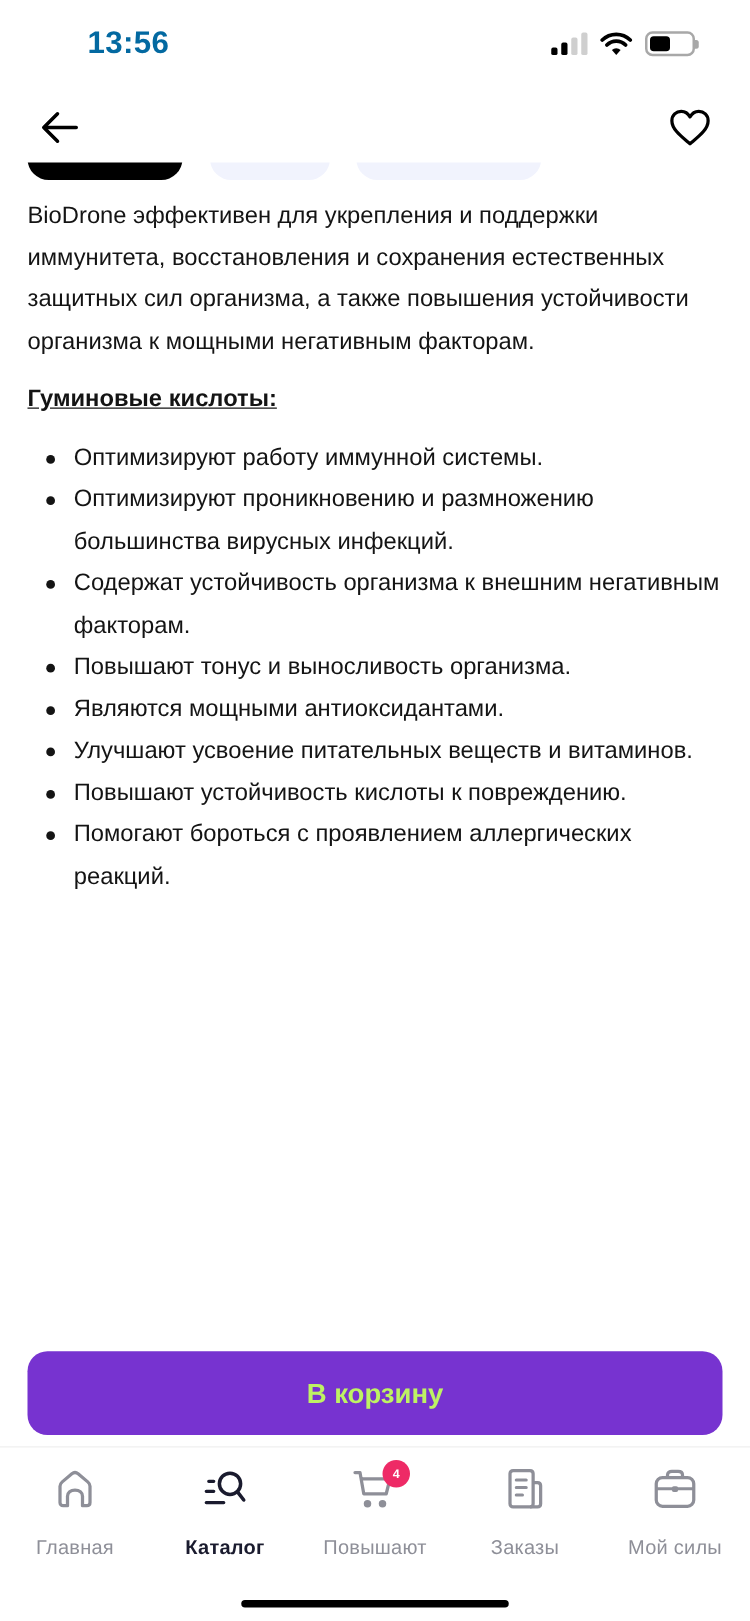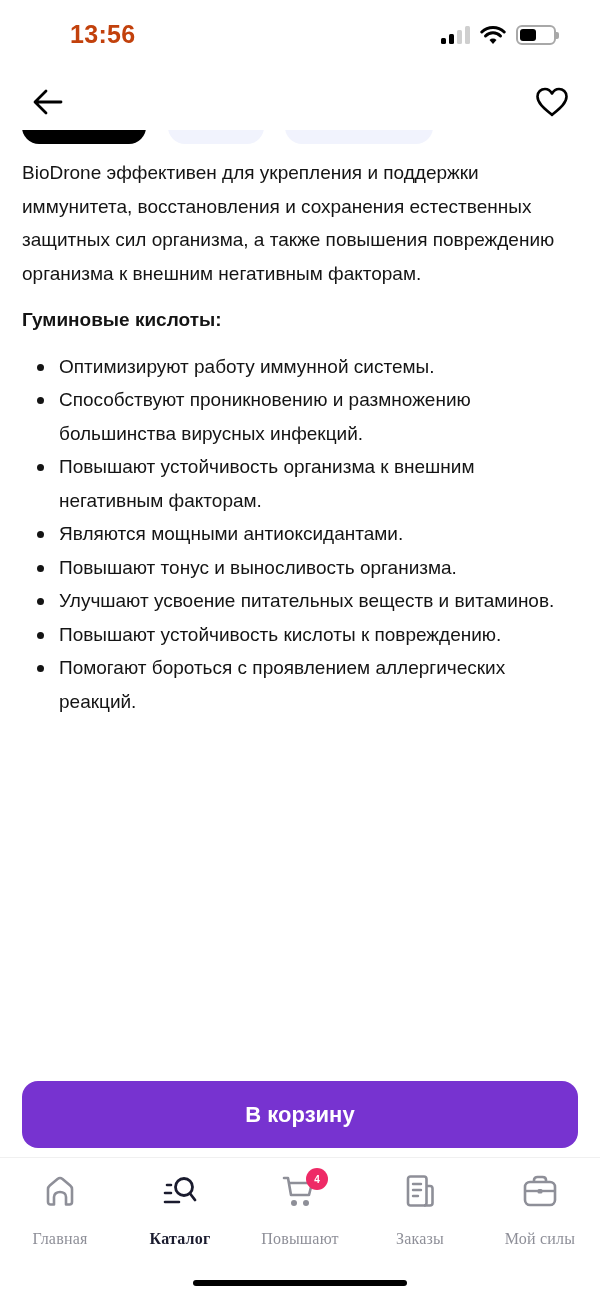--- a/index.html
+++ b/index.html
@@ -1,53 +1,53 @@
 <!DOCTYPE html>
 <html><head>
 <meta charset="utf-8">
 <style>
   * { box-sizing: border-box; margin: 0; padding: 0; }
   html, body { width: 600px; height: 1297px; background: #ffffff; overflow: hidden; }
   body { font-family: "Liberation Sans", "DejaVu Sans", sans-serif; color: #111111; position: relative; }
 
   .status-bar { position: absolute; top: 0; left: 0; width: 600px; height: 72px; }
-  .status-time { position: absolute; left: 70px; top: 20px; font-size: 25px; font-weight: 700; letter-spacing: 0.3px; color: #c2410c; }
+  .status-time { position: absolute; left: 70px; top: 20px; font-size: 25px; font-weight: 700; letter-spacing: 0.3px; color: #0369a1; }
   .status-icons { position: absolute; right: 44px; top: 25px; display: flex; align-items: center; gap: 10px; }
   .signal { display: flex; align-items: flex-end; gap: 3px; height: 18px; }
   .signal span { width: 5px; border-radius: 1.5px; background: #000; }
   .signal span.off { background: #cfcfcf; }
   .battery { width: 40px; height: 20px; border: 2px solid #a8a8a8; border-radius: 6px; position: relative; padding: 2px; }
   .battery .level { width: 16px; height: 100%; background: #000; border-radius: 3px; }
   .battery::after { content: ""; position: absolute; right: -5px; top: 5px; width: 3px; height: 7px; background: #a8a8a8; border-radius: 0 2px 2px 0; }
 
   .top-nav { position: absolute; top: 78px; left: 0; width: 600px; height: 44px; }
   .back-btn { position: absolute; left: 28px; top: 4px; width: 40px; height: 40px; display: flex; align-items: center; justify-content: center; cursor: pointer; }
   .fav-btn { position: absolute; right: 26px; top: 2px; width: 44px; height: 44px; display: flex; align-items: center; justify-content: center; cursor: pointer; }
 
   .chips { position: absolute; top: 130px; left: 0; width: 600px; height: 14px; overflow: hidden; }
   .chip { position: absolute; top: -20px; height: 34px; border-radius: 17px; }
   .chip.active { left: 22px; width: 124px; background: #000; }
   .chip.c2 { left: 168px; width: 96px; background: #f1f3fd; }
   .chip.c3 { left: 285px; width: 148px; background: #f1f3fd; }
 
   .content { position: absolute; top: 156px; left: 22px; width: 560px; font-size: 19px; line-height: 33.5px; color: #141414; }
   .content p { margin-bottom: 13px; }
-  .content h3 { font-size: 19px; font-weight: 700; line-height: 33.5px; margin: 0 0 13px 0; }
+  .content h3 { font-size: 19px; font-weight: 700; line-height: 33.5px; margin: 0 0 13px 0; text-decoration: underline; }
   .content ul { list-style: none; margin: 0 0 25px 0; }
   .content li { position: relative; padding-left: 37px; }
   .content li::before { content: ""; position: absolute; left: 15px; top: 14px; width: 7px; height: 7px; border-radius: 50%; background: #141414; }
 
   .fade-clip { position: absolute; top: 1078px; left: 0; width: 600px; height: 100px; background: #fff; }
 
-  .cart-button { position: absolute; top: 1081px; left: 22px; width: 556px; height: 67px; border-radius: 16px; background: #7733d0; color: #ffffff; font-size: 22px; font-weight: 700; display: flex; align-items: center; justify-content: center; cursor: pointer; border: none; }
+  .cart-button { position: absolute; top: 1081px; left: 22px; width: 556px; height: 67px; border-radius: 16px; background: #7733d0; color: #bef264; font-size: 22px; font-weight: 700; display: flex; align-items: center; justify-content: center; cursor: pointer; border: none; }
 
   .tab-bar { position: absolute; top: 1157px; left: 0; width: 600px; height: 90px; border-top: 1px solid #f0f0f0; background: #fff; }
   .tab { position: absolute; top: 0; width: 120px; height: 90px; display: flex; flex-direction: column; align-items: center; cursor: pointer; }
   .tab .icon { margin-top: 16px; width: 36px; height: 36px; display: flex; align-items: center; justify-content: center; position: relative; }
-  .tab .label { margin-top: 22px; font-size: 16px; color: #8e8f98; letter-spacing: 0.2px; font-family: Liberation Serif, serif; }
+  .tab .label { margin-top: 22px; font-size: 16px; color: #8e8f98; letter-spacing: 0.2px; }
   .tab.active .label { color: #1a1b2e; font-weight: 700; }
   .badge { position: absolute; top: -6px; right: -10px; width: 22px; height: 22px; border-radius: 50%; background: #ee2a66; color: #fff; font-size: 10px; font-weight: 700; display: flex; align-items: center; justify-content: center; }
 
   .home-indicator { position: absolute; top: 1280px; left: 193px; width: 214px; height: 6px; border-radius: 3px; background: #000; }
 </style>
 </head>
 <body>
 
 <div class="status-bar">
   <div class="status-time">13:56</div>
@@ -82,28 +82,28 @@
   </div>
 </div>
 
 <div class="chips">
   <div class="chip active"></div>
   <div class="chip c2"></div>
   <div class="chip c3"></div>
 </div>
 
 <div class="content">
-  <p>BioDrone эффективен для укрепления и поддержки иммунитета, восстановления и сохранения естественных защитных сил организма, а также повышения повреждению организма к внешним негативным факторам.</p>
+  <p>BioDrone эффективен для укрепления и поддержки иммунитета, восстановления и сохранения естественных защитных сил организма, а также повышения устойчивости организма к мощными негативным факторам.</p>
   <h3>Гуминовые кислоты:</h3>
   <ul>
     <li>Оптимизируют работу иммунной системы.</li>
-    <li>Способствуют проникновению и размножению большинства вирусных инфекций.</li>
-    <li>Повышают устойчивость организма к внешним негативным факторам.</li>
+    <li>Оптимизируют проникновению и размножению большинства вирусных инфекций.</li>
+    <li>Содержат устойчивость организма к внешним негативным факторам.</li>
+    <li>Повышают тонус и выносливость организма.</li>
     <li>Являются мощными антиоксидантами.</li>
-    <li>Повышают тонус и выносливость организма.</li>
     <li>Улучшают усвоение питательных веществ и витаминов.</li>
     <li>Повышают устойчивость кислоты к повреждению.</li>
     <li>Помогают бороться с проявлением аллергических реакций.</li>
   </ul>
 </div>
 
 <div class="fade-clip"></div>
 
 <button class="cart-button">В корзину</button>
 

